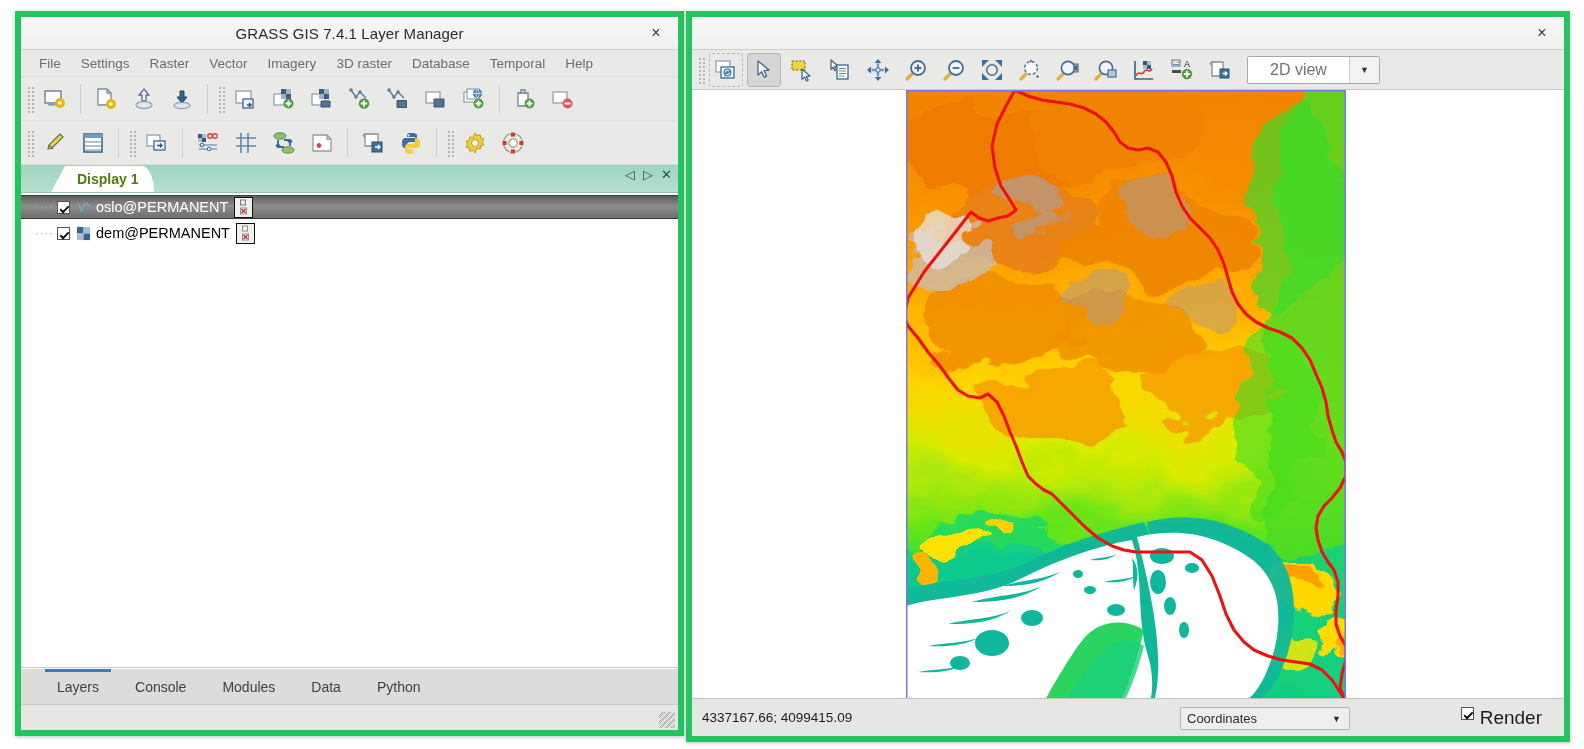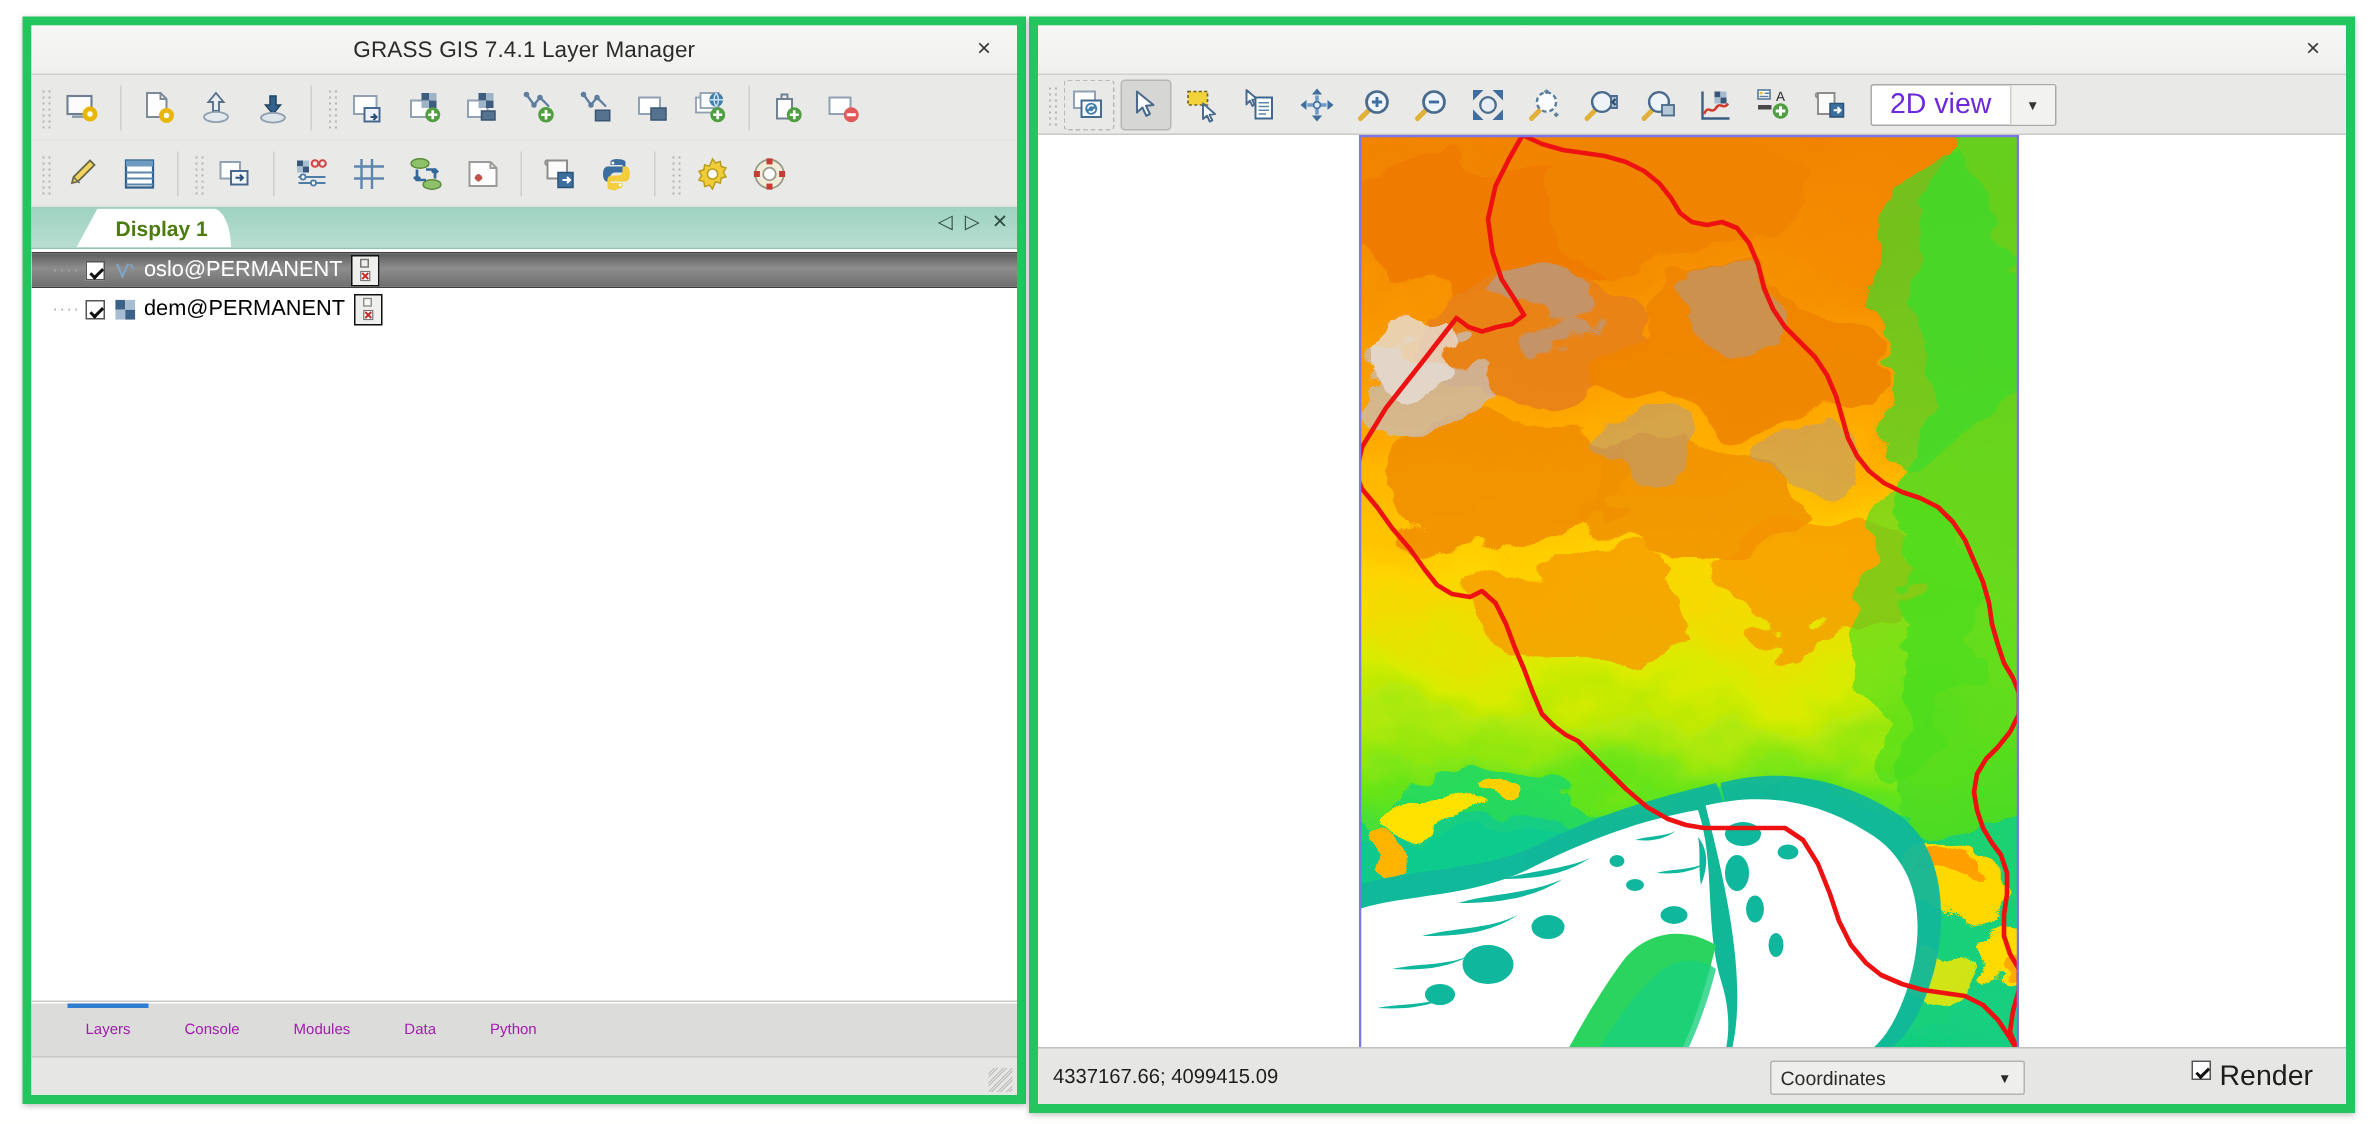--- a/index.html
+++ b/index.html
@@ -127,21 +127,21 @@
     align-items:center; justify-content:center; gap:1px;
   }
 
   .bottomtabs {
     height: 36px; min-height:36px; background:#dcdcda;
     display:flex; align-items:center; padding-left:18px;
     border-top:1px solid #ffffff;
     position:relative;
   }
   .bottomtabs .bt {
-    font-size:10px; color:#a21caf; padding:0 18px; cursor:pointer;
+    font-size:14px; color:#404040; padding:0 18px; cursor:pointer;
     position:relative; height:100%; display:flex; align-items:center;
   }
   .bottomtabs .bt.active::before{
     content:""; position:absolute; left:6px; right:6px; top:0; height:3px;
     background:#2f7fd0;
   }
   .statusbar-lm {
     height: 26px; min-height:26px; background:#e6e6e4;
     border-top:1px solid #c8c8c6; position:relative;
   }
@@ -160,21 +160,21 @@
     display:flex; align-items:center; background:#e9e9e7;
     min-height:40px; height:40px; border-bottom:1px solid #c9c9c7;
     padding-left:2px;
   }
   .viewselect {
     display:flex; align-items:stretch; height:28px; margin-left:8px;
     border:1px solid #a9a9a7; background:#fff; border-radius:2px;
     flex:0 0 auto;
   }
   .viewselect .vlabel {
-    display:flex;align-items:center; padding:0 12px; font-size:19px; color:#6d28d9;
+    display:flex;align-items:center; padding:0 22px; font-size:16px; color:#737373;
     min-width:86px;
   }
   .viewselect .varrow {
     width:30px; display:flex;align-items:center;justify-content:center;
     border-left:1px solid #cfcfcd; background:#f2f2f0; font-size:9px; color:#333;
   }
   .mapcanvas {
     flex:1 1 auto; background:#ffffff; position:relative; overflow:hidden;
   }
   .statusbar-md {
@@ -207,20 +207,31 @@
 
 <div id="root">
 
   <div class="window" id="layer-manager">
 
     <div class="titlebar">
       <div class="title">GRASS GIS 7.4.1 Layer Manager</div>
       <div class="closebtn">×</div>
     </div>
 
+    <div class="menubar">
+      <div class="mi">File</div>
+      <div class="mi">Settings</div>
+      <div class="mi">Raster</div>
+      <div class="mi">Vector</div>
+      <div class="mi">Imagery</div>
+      <div class="mi">3D raster</div>
+      <div class="mi">Database</div>
+      <div class="mi">Temporal</div>
+      <div class="mi">Help</div>
+    </div>
 
     <div class="toolbar">
       <div class="grip"></div>
 
       <div class="tbtn">
         <svg width="24" height="24" viewBox="0 0 24 24">
           <rect x="2" y="4" width="16" height="12" fill="#fcfcfc" stroke="#6d7f91" stroke-width="1.4"></rect>
           <rect x="5" y="17" width="10" height="1.6" fill="#8a9aa8"></rect>
           <circle cx="17" cy="16" r="5" fill="#e8b706"></circle>
           <circle cx="17" cy="16" r="1.8" fill="#fff"></circle>

